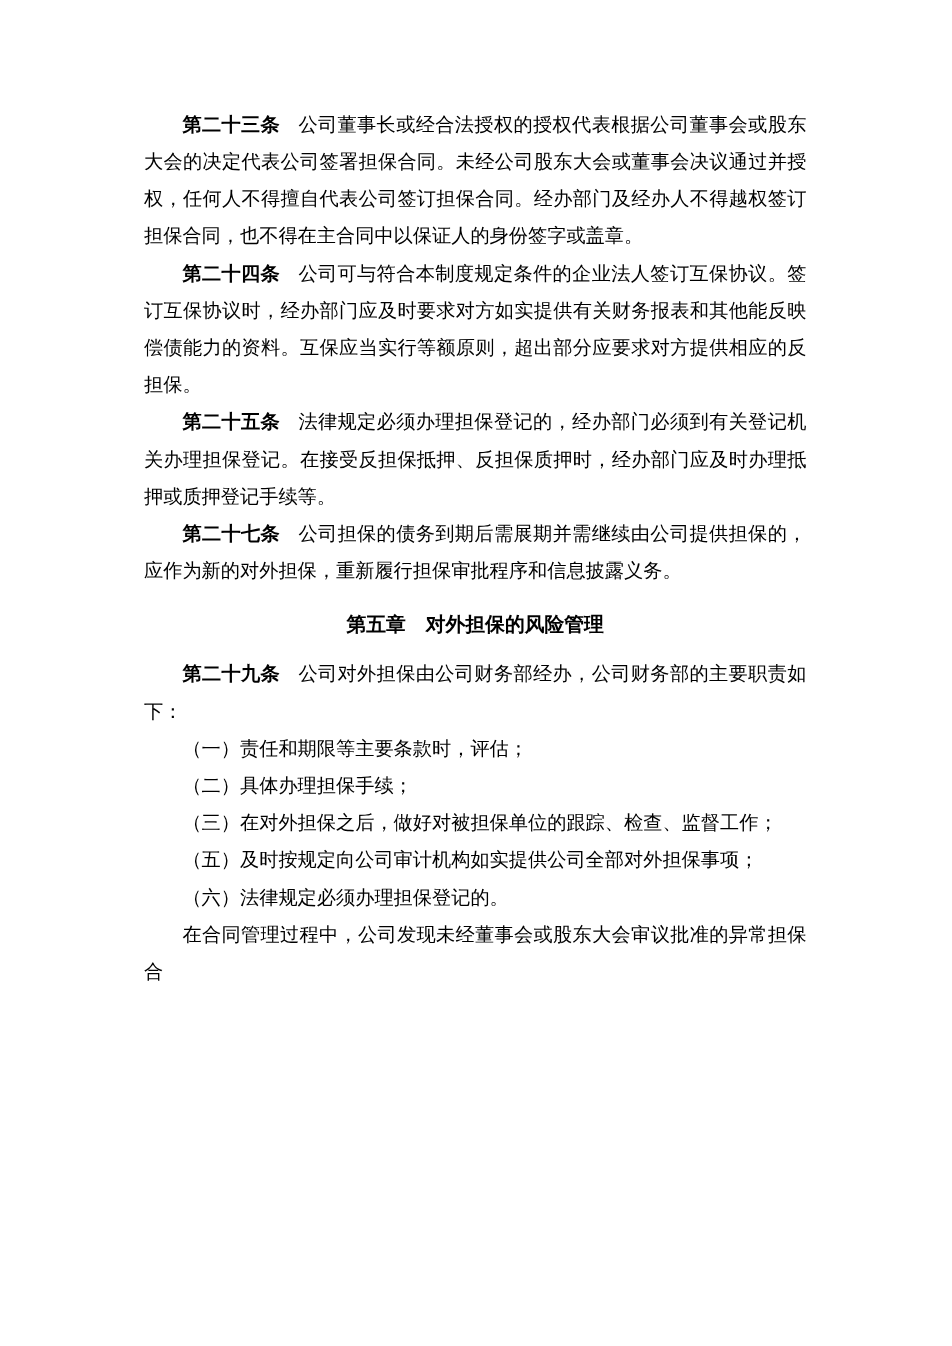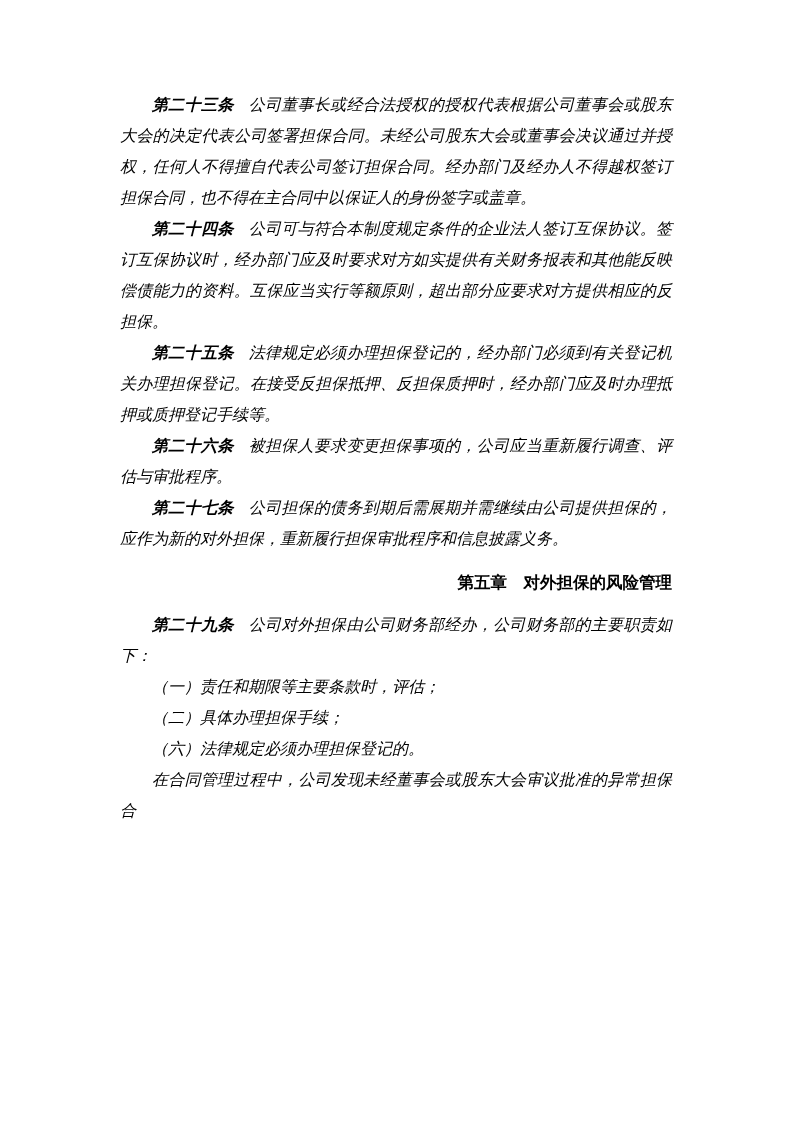--- a/index.html
+++ b/index.html
@@ -23,58 +23,58 @@
     background: #ffffff;
     overflow: hidden;
   }
   .para {
     margin: 0;
     font-size: 16px;
     line-height: 31px;
     text-align: justify;
     text-indent: 2em;
     word-break: break-all;
-    font-style: italic;
   }
   .art-label {
     font-weight: bold;
     margin-right: 0.95em;
   }
   .chapter {
     margin: 13px 0 11px 0;
     font-size: 16.5px;
     line-height: 31px;
     font-weight: bold;
-    text-align: right;
+    text-align: center;
     text-indent: 0;
   }
   .list-item {
     text-indent: 2em;
   }
 </style>
 </head>
 <body>
 
 <div class="page">
 
   <p class="para"><span class="art-label">第二十三条</span><span class="art-text">公司董事长或经合法授权的授权代表根据公司董事会或股东大会的决定代表公司签署担保合同。未经公司股东大会或董事会决议通过并授权，任何人不得擅自代表公司签订担保合同。经办部门及经办人不得越权签订担保合同，也不得在主合同中以保证人的身份签字或盖章。</span></p>
 
   <p class="para"><span class="art-label">第二十四条</span><span class="art-text">公司可与符合本制度规定条件的企业法人签订互保协议。签订互保协议时，经办部门应及时要求对方如实提供有关财务报表和其他能反映偿债能力的资料。互保应当实行等额原则，超出部分应要求对方提供相应的反担保。</span></p>
 
   <p class="para"><span class="art-label">第二十五条</span><span class="art-text">法律规定必须办理担保登记的，经办部门必须到有关登记机关办理担保登记。在接受反担保抵押、反担保质押时，经办部门应及时办理抵押或质押登记手续等。</span></p>
 
-  <p class="para"><span class="art-label">第二十六条</span><span class="art-text">被担保人要求变更担保事项的，公司应当重新履行调查、评估与审批程序。</span></p>
 
   <p class="para"><span class="art-label">第二十七条</span><span class="art-text">公司担保的债务到期后需展期并需继续由公司提供担保的，应作为新的对外担保，重新履行担保审批程序和信息披露义务。</span></p>
 
 
   <h2 class="chapter">第五章　对外担保的风险管理</h2>
 
   <p class="para"><span class="art-label">第二十九条</span><span class="art-text">公司对外担保由公司财务部经办，公司财务部的主要职责如下：</span></p>
 
   <p class="para list-item">（一）责任和期限等主要条款时，评估；</p>
   <p class="para list-item">（二）具体办理担保手续；</p>
+  <p class="para list-item">（三）在对外担保之后，做好对被担保单位的跟踪、检查、监督工作；</p>
+  <p class="para list-item">（五）及时按规定向公司审计机构如实提供公司全部对外担保事项；</p>
   <p class="para list-item">（六）法律规定必须办理担保登记的。</p>
 
 
   <p class="para">在合同管理过程中，公司发现未经董事会或股东大会审议批准的异常担保合</p>
 
 </div>
 
 </body></html>

